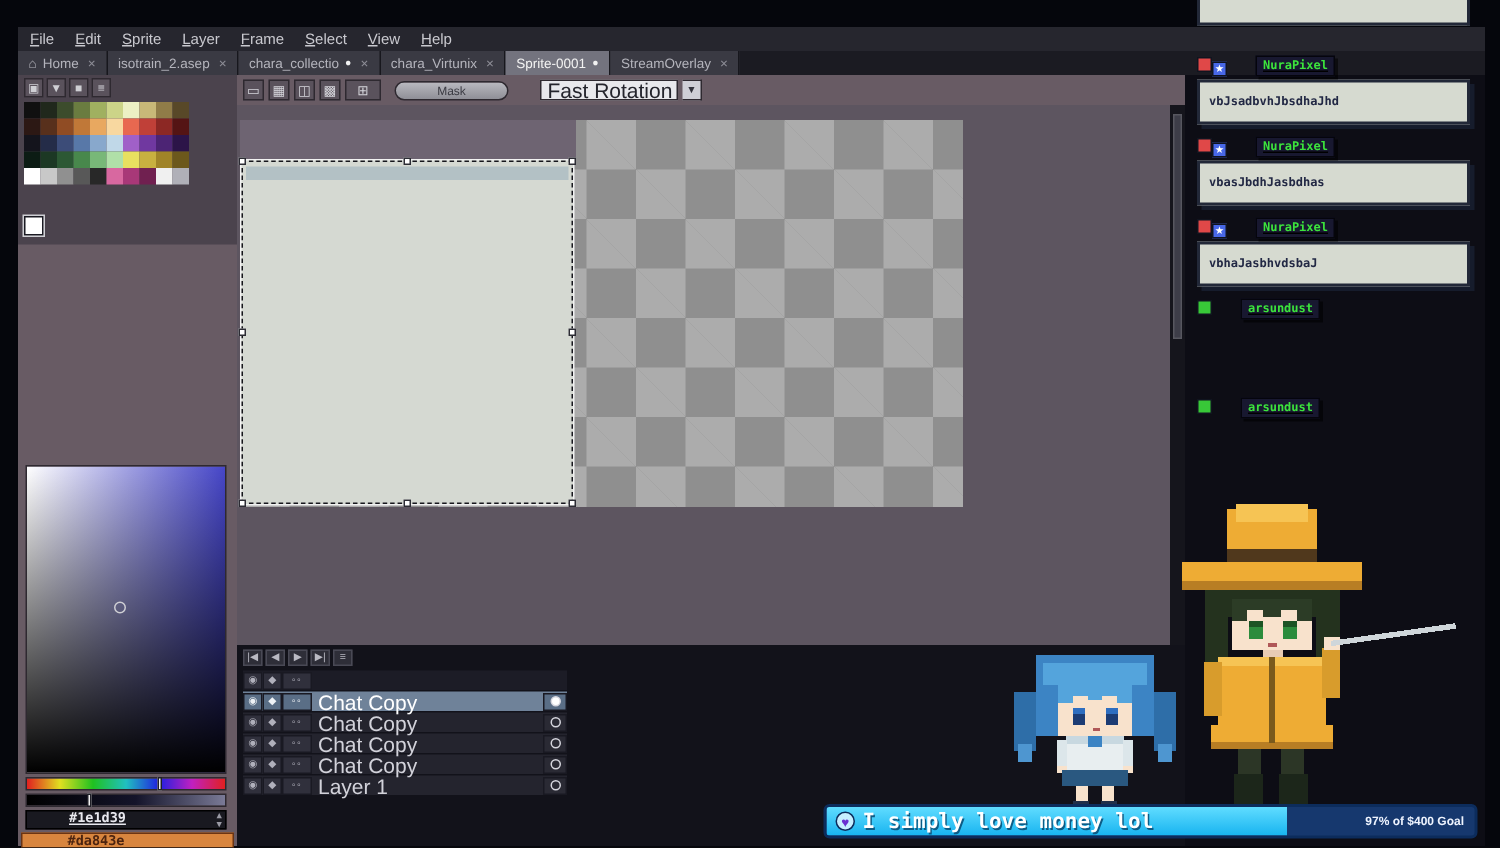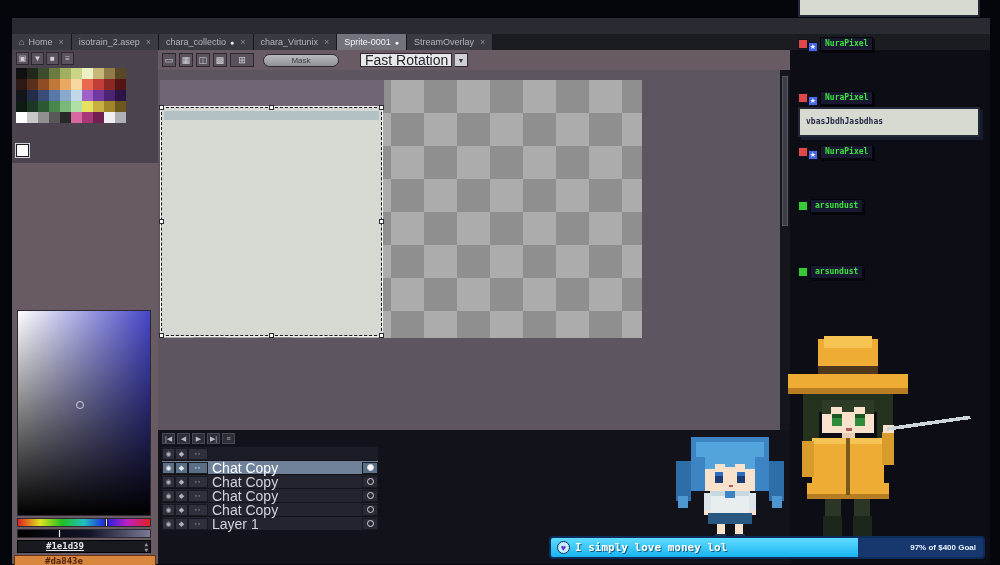--- a/index.html
+++ b/index.html
@@ -86,21 +86,21 @@
   .fc-dot { width:7px; height:7px; border:1px solid #d6d6de; border-radius:50%; }
   .fc-dot.filled { background:#ffffff; }
   .frame-num { position:absolute; left:202px; top:18px; width:16px; height:11px; background:#4a6a92; color:#fff; font-size:8px; text-align:center; line-height:11px; border:1px solid #2a3a56; }
 
   .right-void { position:absolute; left:778px; top:32px; width:200px; height:514px; background:#0d0d15; }
 
   
   .chat { position:absolute; left:795px; top:0; width:195px; height:420px; }
   .partial-box { position:absolute; left:3px; top:0; width:182px; height:17px; background:#d6dad0; border:2px solid #222838; border-top:none; }
   .msg-group { position:absolute; left:3px; width:182px; }
-  .badge-row { display:flex; align-items:center; gap:2px; height:13px; }
+  .badge-row { display:flex; align-items:center; gap:19px; height:13px;text-decoration:underline; }
   .badge { width:10px; height:10px; display:inline-flex; align-items:center; justify-content:center; color:#fff; font-size:7px; border:1px solid #10141f; }
   .name-badge { display:inline-block; background:#181830; border:1px solid #05050c; color:#3ce43c; font-size:8px; padding:1px 4px 2px; box-shadow:2px 2px 0 rgba(0,0,0,.55); }
   .msg-box { margin-top:3px; background:#d6dad0; border:2px solid #222838; box-shadow:3px 3px 0 #161c2c; color:#222844; font-size:8px; line-height:12px; padding:7px 6px; }
 
   
   .goalbar { position:absolute; left:549px; top:536px; width:436px; height:23px; border:2px solid #0c2c5c; border-radius:4px; background:#16386e; overflow:hidden; }
   .goal-fill { position:absolute; left:0; top:0; width:71%; height:100%; background:linear-gradient(#60dcff,#18b4f0); }
   .goal-left { position:absolute; left:6px; top:0; height:100%; display:flex; align-items:center; gap:5px; color:#fff; font-size:9px; font-weight:bold; text-shadow:1px 1px 0 #0c5c86; }
   .heart { width:13px; height:13px; border-radius:50%; background:#c6efff; border:1px solid #0c2c5c; color:#6a30d0; font-size:9px; line-height:12px; text-align:center; text-shadow:none; display:inline-block; }
   .goal-right { position:absolute; right:7px; top:0; height:100%; display:flex; align-items:center; color:#eef4ff; font-size:8px; font-weight:bold; }
@@ -108,20 +108,30 @@
   
   .char { position:absolute; }
   .char svg { display:block; width:100%; height:100%; }
 </style>
 </head>
 <body>
 
 <div class="stage">
   <div class="app">
 
+    <div class="menubar">
+      <span class="menu-item">File</span>
+      <span class="menu-item">Edit</span>
+      <span class="menu-item">Sprite</span>
+      <span class="menu-item">Layer</span>
+      <span class="menu-item">Frame</span>
+      <span class="menu-item">Select</span>
+      <span class="menu-item">View</span>
+      <span class="menu-item">Help</span>
+    </div>
 
     <div class="tabbar">
       <div class="tab">
         <span class="ticon">⌂</span>
         <span>Home</span>
         <span class="tclose">×</span>
       </div>
       <div class="tab">
         <span>isotrain_2.asep</span>
         <span class="tclose">×</span>
@@ -321,35 +331,37 @@
   </div>
 
   <div class="chat">
     <div class="partial-box"></div>
 
     <div class="msg-group" style="top:37px;">
       <div class="badge-row">
         <span class="badges"><span class="badge" style="background: rgb(224, 72, 72);"></span><span class="badge" style="background: rgb(72, 104, 232);">★</span></span>
         <span class="name-badge px">NuraPixel</span>
       </div>
+      <div class="msg-box px">vbJsadbvhJbsdhaJhd</div>
     </div>
 
     <div class="msg-group" style="top:91px;">
       <div class="badge-row">
         <span class="badges"><span class="badge" style="background: rgb(224, 72, 72);"></span><span class="badge" style="background: rgb(72, 104, 232);">★</span></span>
         <span class="name-badge px">NuraPixel</span>
       </div>
       <div class="msg-box px">vbasJbdhJasbdhas</div>
     </div>
 
     <div class="msg-group" style="top:145px;">
       <div class="badge-row">
         <span class="badges"><span class="badge" style="background: rgb(224, 72, 72);"></span><span class="badge" style="background: rgb(72, 104, 232);">★</span></span>
         <span class="name-badge px">NuraPixel</span>
       </div>
+      <div class="msg-box px">vbhaJasbhvdsbaJ</div>
     </div>
 
     <div class="msg-group" style="top:199px;">
       <div class="badge-row">
         <span class="badges"><span class="badge" style="background: rgb(56, 200, 56);"></span></span>
         <span class="name-badge px">arsundust</span>
       </div>
     </div>
 
     <div class="msg-group" style="top:265px;">
@@ -432,16 +444,16 @@
     </svg>
   </div>
 
   <div class="goalbar">
     <div class="goal-fill"></div>
     <div class="goal-right">
         <span>97% of $400 Goal</span>
       </div>
     <div class="goal-left">
       <span class="heart">♥</span>
-      <span class="px" style="font-size:11px;">I simply love money lol</span>
+      <span class="px" style="font-size:14px;">I simply love money lol</span>
     </div>
   </div>
 </div>
 
 </body></html>

